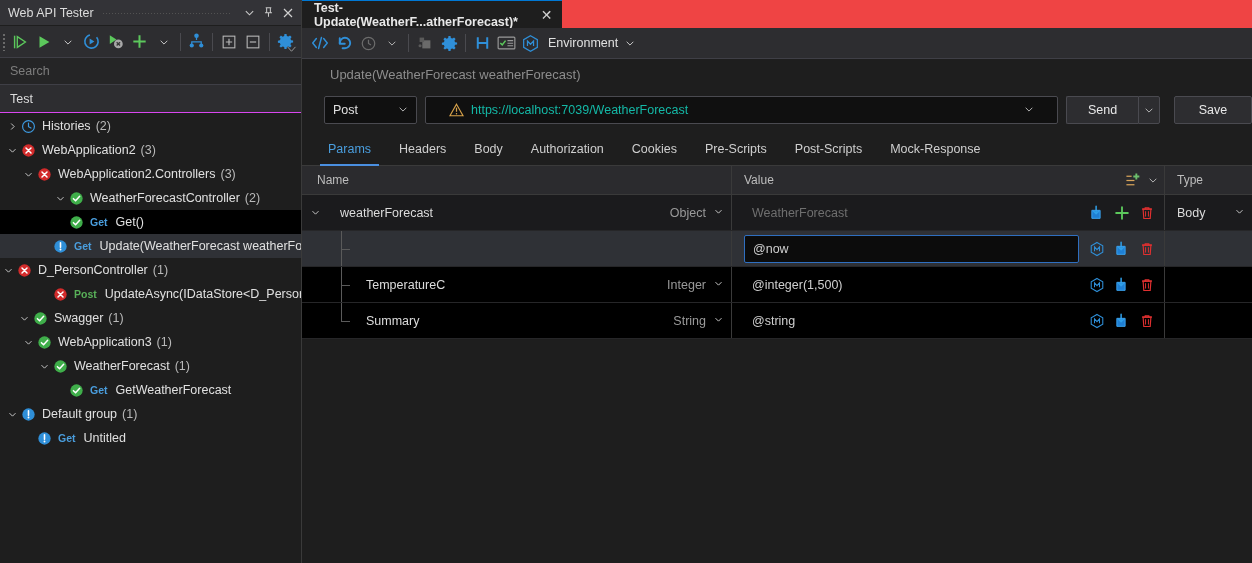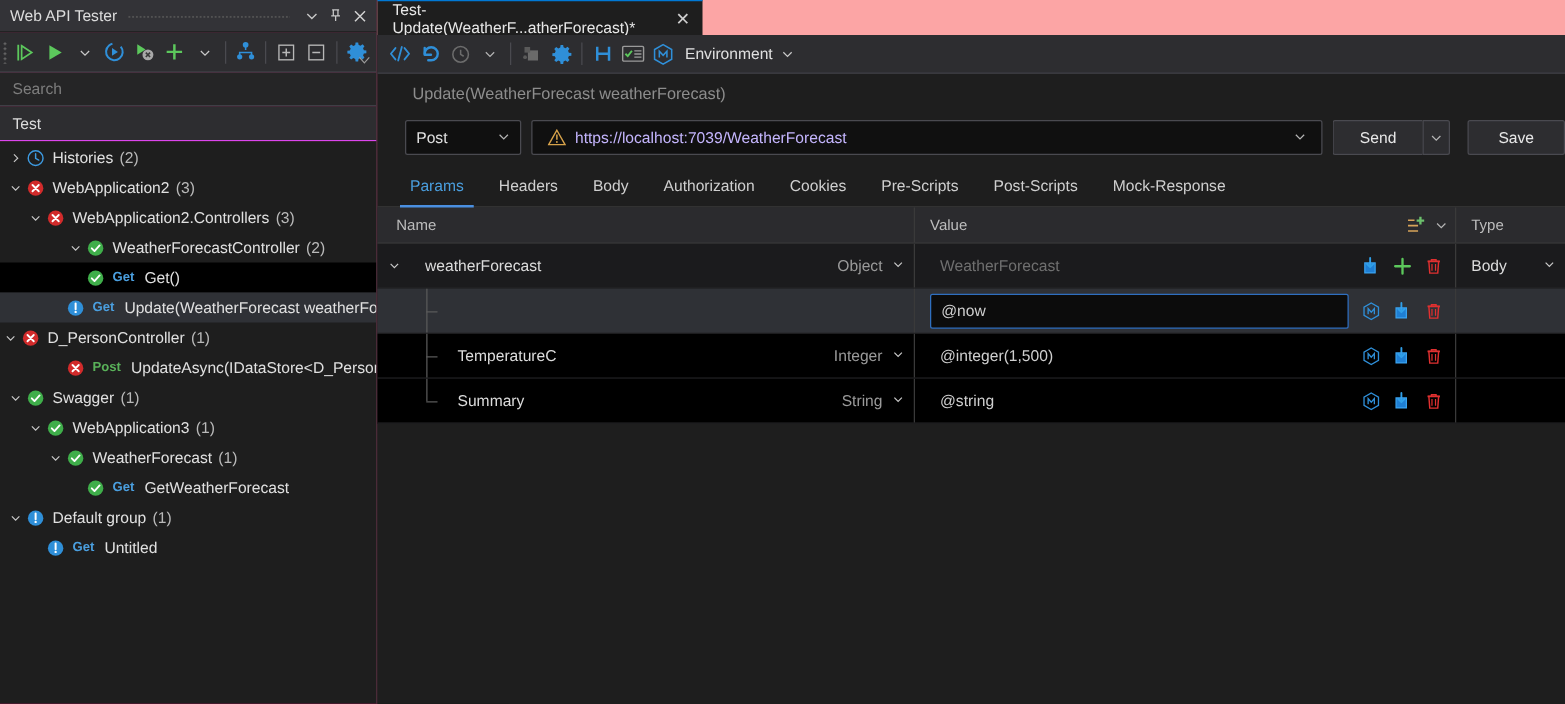--- a/index.html
+++ b/index.html
@@ -109,22 +109,22 @@
   .verb.post { color: #59b159; }
   .node-label { color: #e0e0e0; }
   .node-count { color: #b9b9b9; margin-left: 5px; }
 
   
   .right-panel {
     flex: 1; height: 563px; display: flex; flex-direction: column;
     background: #1e1e1e; min-width: 0;
   }
   .tabstrip {
-    height: 28px; background: #fca5a5;
-    display: flex; align-items: flex-end;
+    height: 28px; background: #ef4444;
+    display: flex; align-items: flex-end; font-weight: bold;
   }
   .doc-tab {
     height: 28px; background: #1e1e1e;
     display: flex; align-items: center;
     padding: 0 8px 0 12px;
     font-size: 12.5px; color: #e8e8e8;
     border-top: 1px solid #0078d4;
     max-width: 260px;
   }
   .doc-tab .close {
@@ -152,21 +152,21 @@
   .method-select {
     width: 93px; height: 28px; background: #101010;
     border: 1px solid #4a4a50; border-radius: 2px;
     display: flex; align-items: center; justify-content: space-between;
     padding: 0 8px; font-size: 12.5px; color: #e0e0e0;
   }
   .url-input {
     flex: 1; height: 28px; background: #101010;
     border: 1px solid #4a4a50; border-radius: 2px;
     display: flex; align-items: center; gap: 7px;
-    padding: 0 12px; font-size: 12.5px; color: #c4b5fd;
+    padding: 0 23px; font-size: 12.5px; color: #14b8a6;
     min-width: 0;
   }
   .url-input .txt { flex:1; overflow:hidden; white-space: nowrap; }
   .btn {
     height: 28px; background: #2d2d30;
     border: 1px solid #4a4a50; border-radius: 2px;
     display: flex; align-items: center; justify-content: center;
     font-size: 12.5px; color: #e8e8e8;
     padding: 0 10px;
   }
@@ -482,21 +482,21 @@
           <span class="twisty none"></span>
           <span class="node-icon">
             <svg viewBox="0 0 18 18" width="15" height="15">
               <circle cx="9" cy="9" r="7.4" fill="#d22b2b"></circle>
               <path d="M6 6 L12 12 M12 6 L6 12" stroke="#fff" stroke-width="1.8" stroke-linecap="round"></path>
             </svg>
           </span>
           <span class="verb post">Post</span>
           <span class="node-label">UpdateAsync(IDataStore&lt;D_Person&gt; </span>
         </div>
-        <div class="tree-row" style="padding-left: 4px;">
+        <div class="tree-row" style="padding-left: 16px;">
           <span class="twisty">
             <svg viewBox="0 0 12 12" width="9" height="9">
               <path d="M2 4.2 L6 8.2 L10 4.2" stroke="#c8c8c8" stroke-width="1.3" fill="none"></path>
             </svg>
           </span>
           <span class="node-icon">
             <svg viewBox="0 0 18 18" width="15" height="15">
               <circle cx="9" cy="9" r="7.4" fill="#3fae4a"></circle>
               <path d="M5.3 9.2 L7.9 11.8 L12.8 6.4" stroke="#fff" stroke-width="1.8" fill="none" stroke-linecap="round" stroke-linejoin="round"></path>
             </svg>

